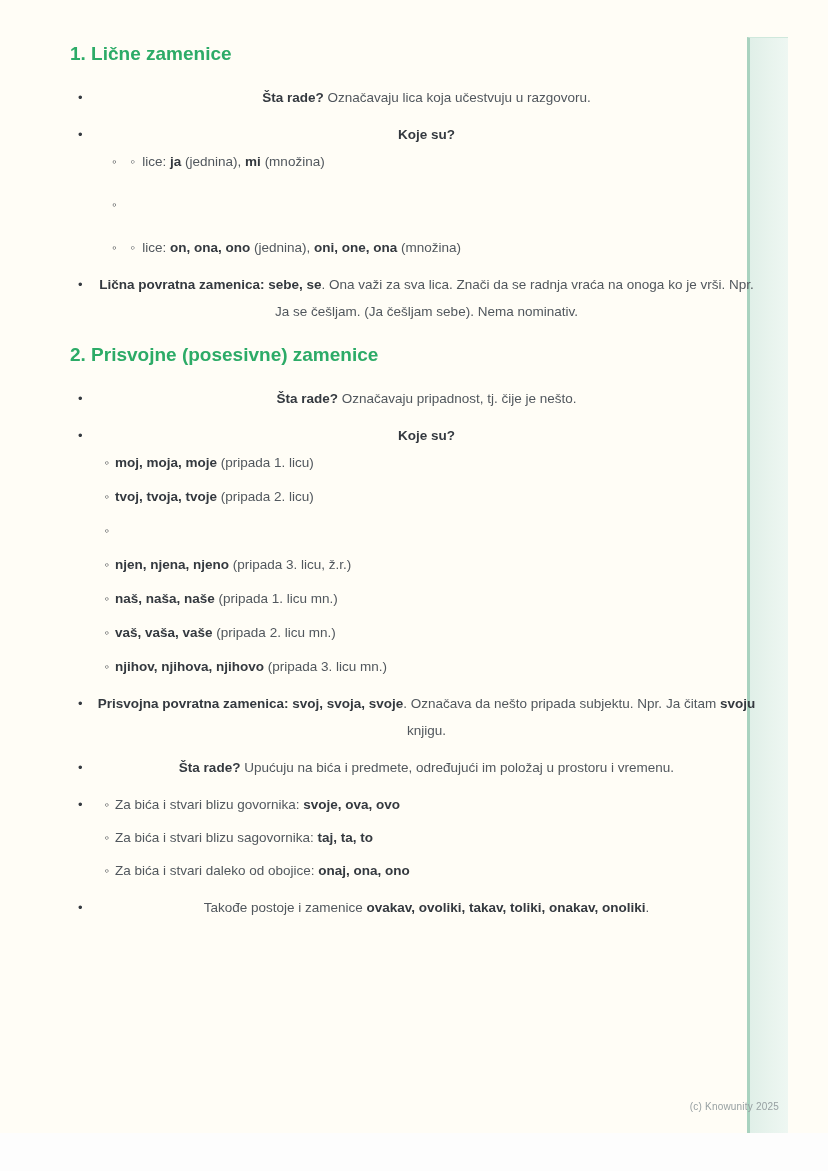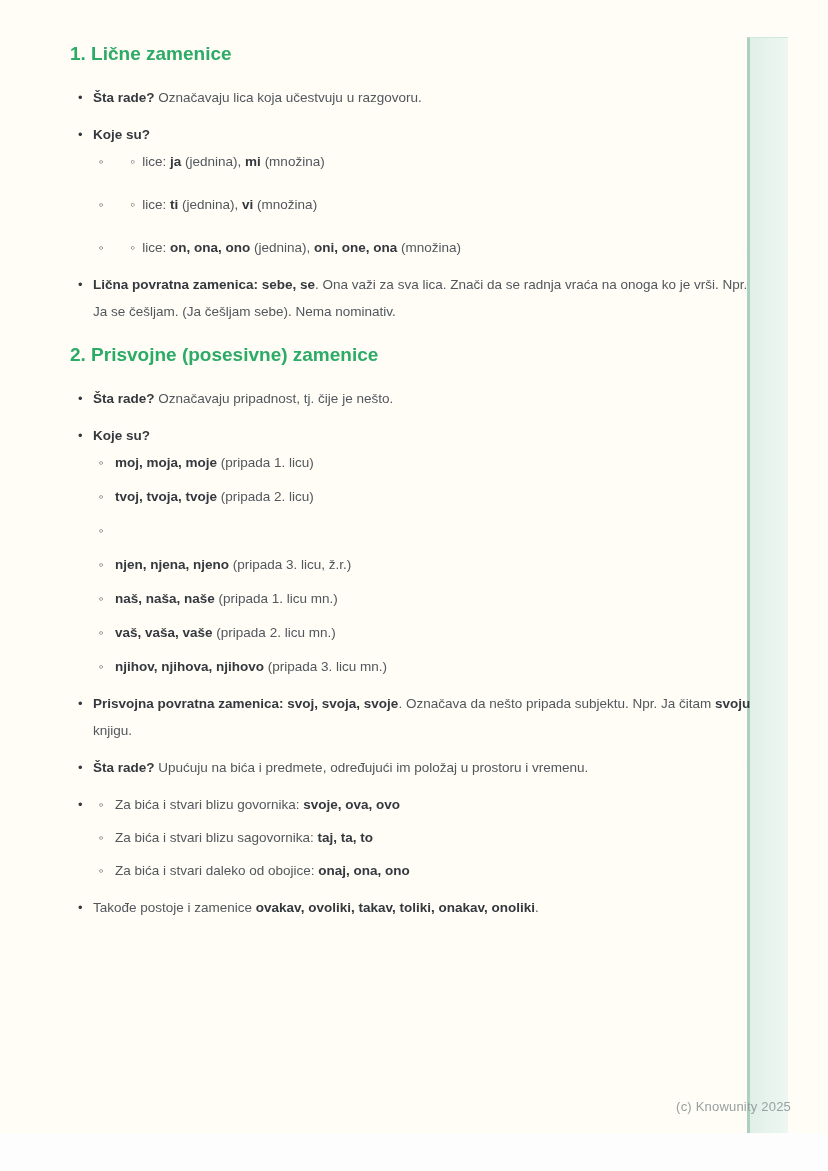--- a/index.html
+++ b/index.html
@@ -21,34 +21,34 @@
     color:#51575d;font-size:13.5px;line-height:27px;
   }
   h2.sec{
     font-size:19px;line-height:24px;font-weight:bold;color:#2cab67;
     margin:18px 0 18px 0;
   }
   h2.sec.first{margin-top:0;}
   .li{display:flex;align-items:flex-start;}
   .li.l1{padding-left:8px;margin-bottom:10px;}
   .mk{flex:none;width:15px;font-size:13px;line-height:27px;color:#34393f;}
-  .col{flex:1;min-width:0;}
+  .col{flex:1;min-width:0;text-align:center;}
   .sub{padding-left:6px;}
   .sub .li{margin-bottom:7px;}
   .sub.gap-lg .li{margin-bottom:16px;}
   .sub.gap-sm .li{margin-bottom:6px;}
   .sub .li:last-child{margin-bottom:0;}
   .sub .mk{width:16px;}
   .sub.wide-indent .mk{width:31px;}
   .tx{min-width:0;}
   .tx span.b{font-weight:bold;color:#34393f;}
   .tx span.i{}
   .footer{
-    position:absolute;top:1100px;right:37px;z-index:3;
-    font-size:13px;line-height:14px;color:#97a0a2;letter-spacing:.2px;
+    position:absolute;top:1100px;right:49px;z-index:3;
+    font-size:10px;line-height:14px;color:#97a0a2;letter-spacing:.2px;
   }
 </style>
 </head>
 <body>
 
 <div class="page"></div>
 <div class="accent-bar"></div>
 
 <div class="content">
 
@@ -65,21 +65,20 @@
     <span class="mk">•</span>
     <div class="col">
       <div class="tx"><span class="b">Koje su?</span></div>
       <div class="sub gap-lg wide-indent">
         <div class="li l2">
           <span class="mk">◦</span>
           <div class="tx"><span>◦&nbsp;&nbsp;lice: </span><span class="b">ja</span><span> (jednina), </span><span class="b">mi</span><span> (množina)</span></div>
         </div>
         <div class="li l2">
           <span class="mk">◦</span>
-          <div class="tx"><span>◦&nbsp;&nbsp;lice: </span><span class="b">ti</span><span> (jednina), </span><span class="b">vi</span><span> (množina)</span></div>
         </div>
         <div class="li l2">
           <span class="mk">◦</span>
           <div class="tx"><span>◦&nbsp;&nbsp;lice: </span><span class="b">on, ona, ono</span><span> (jednina), </span><span class="b">oni, one, ona</span><span> (množina)</span></div>
         </div>
       </div>
     </div>
   </div>
 
   <div class="li l1">

